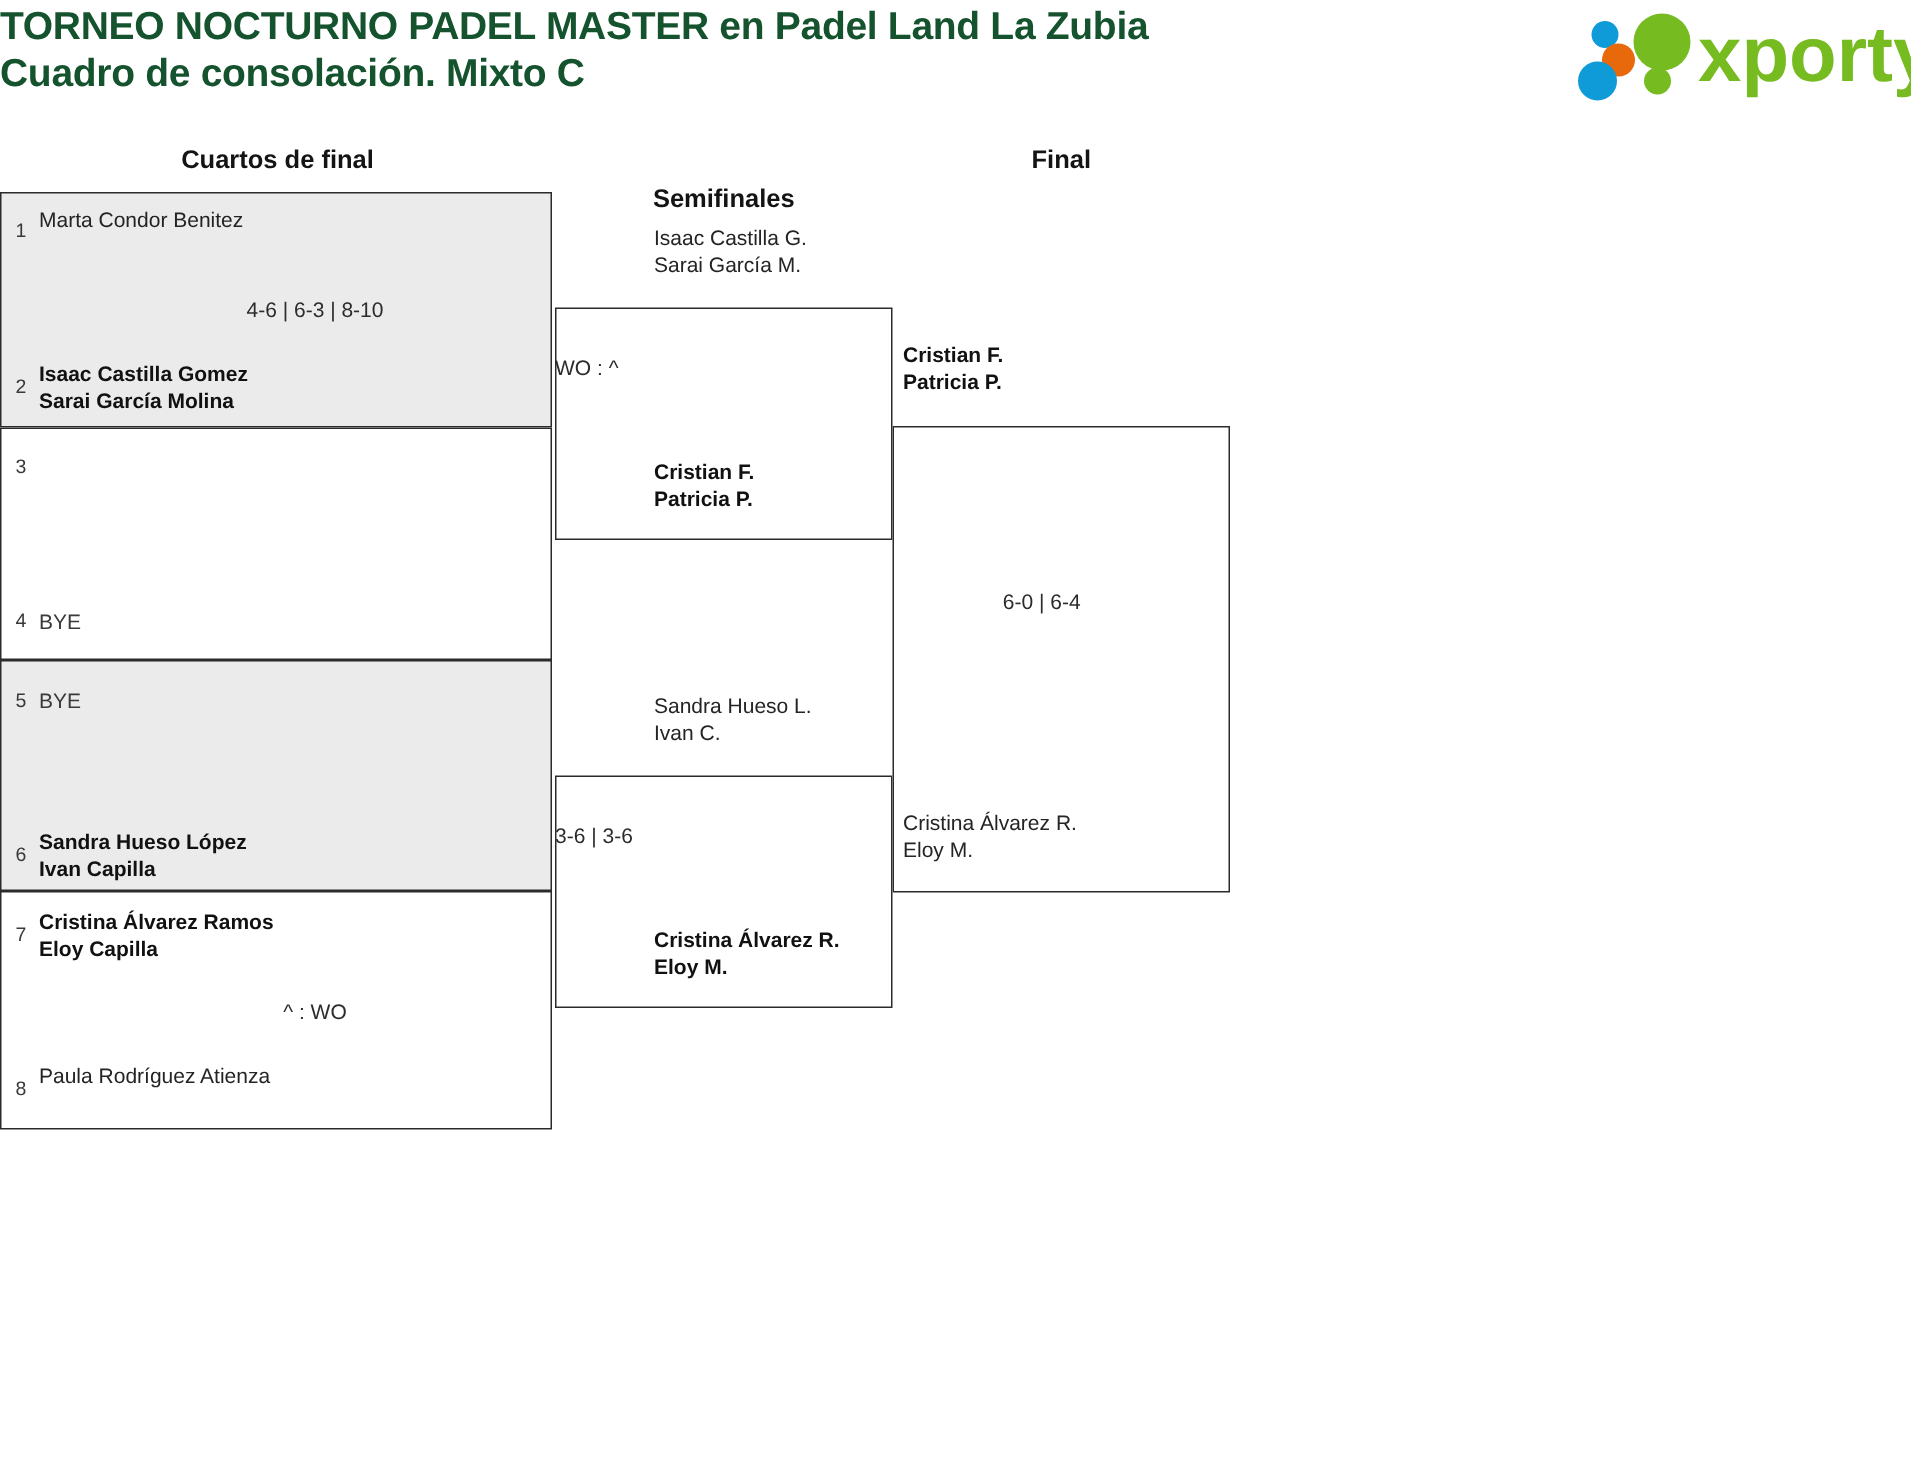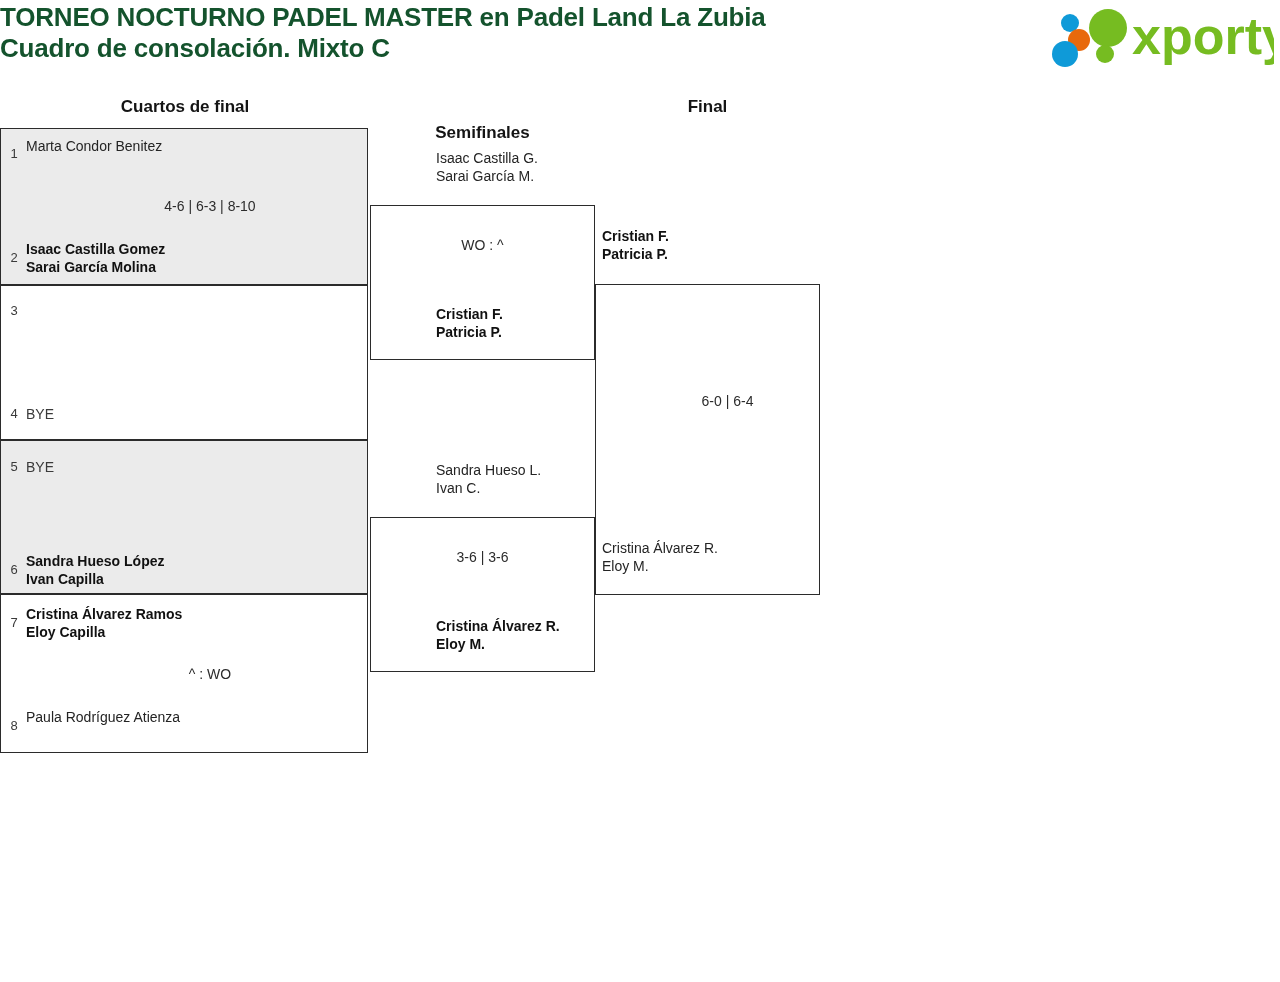--- a/index.html
+++ b/index.html
@@ -75,38 +75,38 @@
   }
 
   
   .sf-box{
     position:absolute;left:370px;width:225px;
     border:1px solid #2b2b2b;background:#ffffff;
     box-sizing:border-box;
   }
   .sf-score{
     position:absolute;left:370px;width:225px;
-    text-align:center;font-size:14px;line-height:18px;color:#2c2c2c;
+    font-size:14px;line-height:18px;color:#2c2c2c;
   }
   
   .sf-team{
     position:absolute;left:392px;width:216px;
     font-size:14px;line-height:18px;color:#242424;margin-left:44px;
   }
   .sf-team.win{font-weight:700;color:#111111;}
   .sf-team .ln{display:block;white-space:nowrap;}
 
   
   .f-box{
     position:absolute;left:595px;width:225px;
     border:1px solid #2b2b2b;background:#ffffff;
     box-sizing:border-box;
   }
   .f-score{
-    position:absolute;left:595px;width:265px;
+    position:absolute;left:562px;width:265px;
     text-align:center;font-size:14px;line-height:18px;color:#2c2c2c;
   }
   .f-team{
     position:absolute;left:602px;width:216px;
     font-size:14px;line-height:18px;color:#242424;
   }
   .f-team.win{font-weight:700;color:#111111;}
   .f-team .ln{display:block;white-space:nowrap;}
 </style>
 </head>

